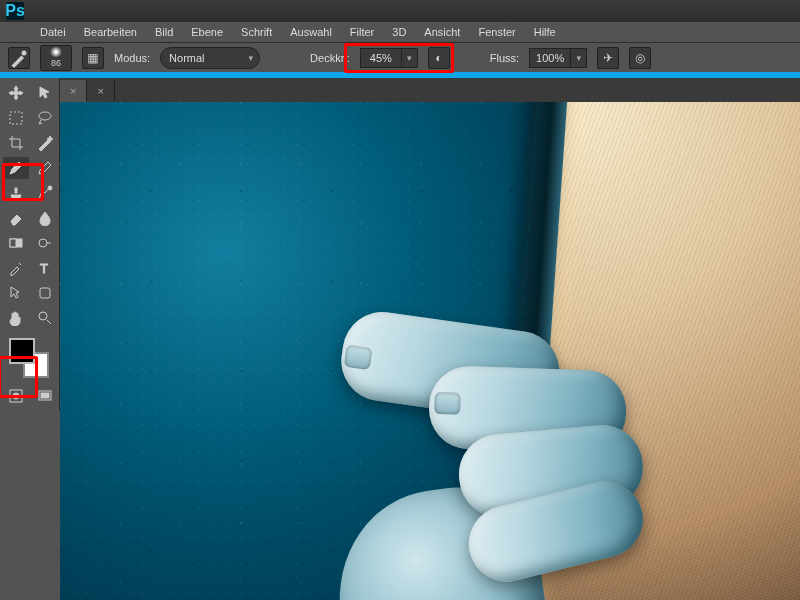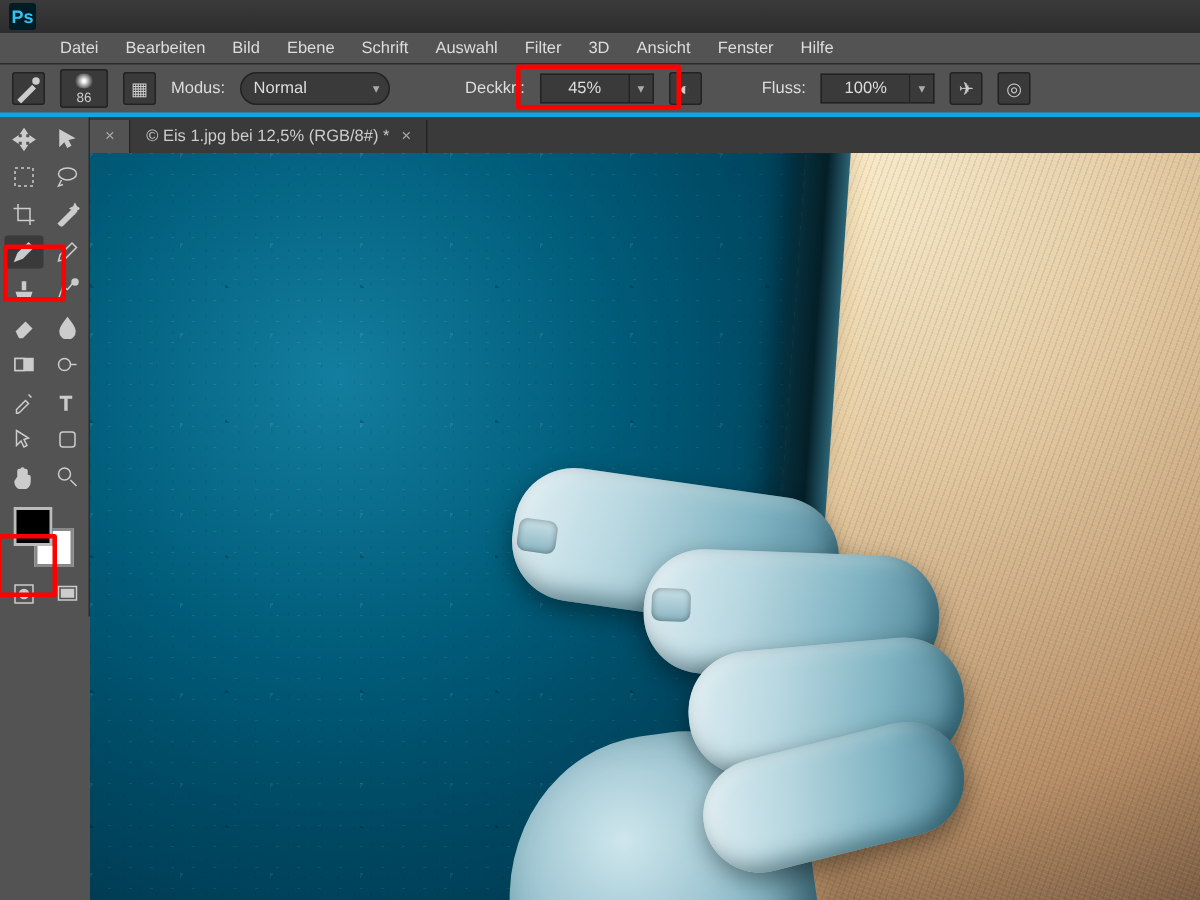--- a/index.html
+++ b/index.html
@@ -1,33 +1,33 @@
 <!DOCTYPE html>
 <html><head>
 <meta charset="utf-8">
 <style>
   * { box-sizing: border-box; margin: 0; padding: 0; font-family: "Segoe UI", Tahoma, sans-serif; }
   body { background: #535353; width: 800px; height: 600px; overflow: hidden; position: relative; }
 
   
   .titlebar { height: 22px; background: linear-gradient(#3a3a3a,#2d2d2d); display:flex; align-items:center; padding-left:6px; }
-  .ps-logo { width:18px; height:18px; background:#001d26; color:#31c5f0; font-weight:bold; font-size:12px; display:flex; align-items:center; justify-content:center; border-radius:2px; }
+  .ps-logo { width:18px; height:18px; background:#001d26; color:#31c5f0; font-weight:bold; font-size:16px; display:flex; align-items:center; justify-content:center; border-radius:2px; }
 
   .menubar { height: 20px; background: #535353; display:flex; align-items:center; gap:18px; padding:0 10px; font-size:11px; color:#ddd;margin-left:30px; }
   .menubar span { cursor:default; }
 
-  .optionsbar { height: 36px; background: #535353; border-top:1px solid #2c2c2c; border-bottom:3px solid #0ea5e9; display:flex; align-items:center; gap:10px; padding:0 8px; color:#ddd; font-size:11px; }
+  .optionsbar { height: 36px; background: #535353; border-top:1px solid #2c2c2c; border-bottom:6px solid #0ea5e9; display:flex; align-items:center; gap:10px; padding:0 8px; color:#ddd; font-size:11px; }
   .brush-preview { width:32px; height:26px; background:#3a3a3a; border:1px solid #222; border-radius:2px; display:flex; flex-direction:column; align-items:center; justify-content:center; gap:1px; }
   .brush-preview .dot { width:14px; height:10px; border-radius:50%; background:radial-gradient(circle,#fff 10%, rgba(255,255,255,0) 70%); }
   .brush-preview .sz { font-size:9px; color:#ccc; }
   .opt-icon { width:22px; height:22px; background:#3a3a3a; border:1px solid #222; border-radius:2px; display:flex; align-items:center; justify-content:center; color:#ccc; font-size:12px; }
   .opt-select { height:22px; background:#3a3a3a; border:1px solid #222; border-radius:11px; color:#ddd; padding:0 18px 0 8px; display:flex; align-items:center; position:relative; min-width:100px; }
   .opt-select::after { content:"▾"; position:absolute; right:6px; font-size:9px; color:#aaa; }
   .opt-field { display:flex; align-items:center; height:22px; }
-  .opt-field input { width:60px; height:20px; background:#3a3a3a; border:1px solid #222; color:#ddd; text-align:center; font-size:11px; }
+  .opt-field input { width:42px; height:20px; background:#3a3a3a; border:1px solid #222; color:#ddd; text-align:center; font-size:11px; }
   .opt-field .dd { width:16px; height:20px; background:#3a3a3a; border:1px solid #222; border-left:none; display:flex; align-items:center; justify-content:center; color:#aaa; font-size:9px; }
 
   .hl-red { position:absolute; border:3px solid #ff0000; border-radius:2px; pointer-events:none; z-index:50; }
 
   
   .tools { position:absolute; left:0; top:78px; width:60px; background:#535353; border-right:1px solid #2c2c2c; padding:4px 3px; display:grid; grid-template-columns:1fr 1fr; gap:3px; }
   .tools .tool { width:26px; height:22px; display:flex; align-items:center; justify-content:center; color:#ddd; font-size:14px; border-radius:2px; }
   .tools .tool.sel { background:#3a3a3a; }
   .tools .tool svg { width:16px; height:16px; fill:#ccc; stroke:#ccc; }
   .color-swatches { grid-column:1/3; position:relative; height:46px; margin-top:4px; }
@@ -286,21 +286,20 @@
       </svg>
     </div>
 </div>
 
 <div class="workspace">
   <div class="doc-tabs">
     <div class="doc-tab active">
       <span class="x">×</span>
     </div>
     <div class="doc-tab">
-      <span>© Eis 1.jpg bei 12,5% (RGB/8#) *</span>
       <span class="x">×</span>
     </div>
   </div>
 
   <div class="canvas">
     <div class="art">
       <div class="ice"></div>
       <div class="sweater"></div>
       <div class="seam"></div>
       <div class="hand">

